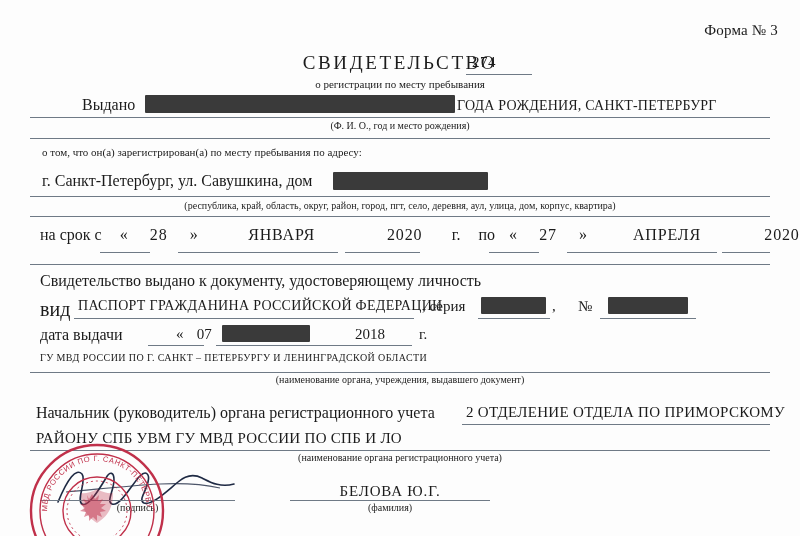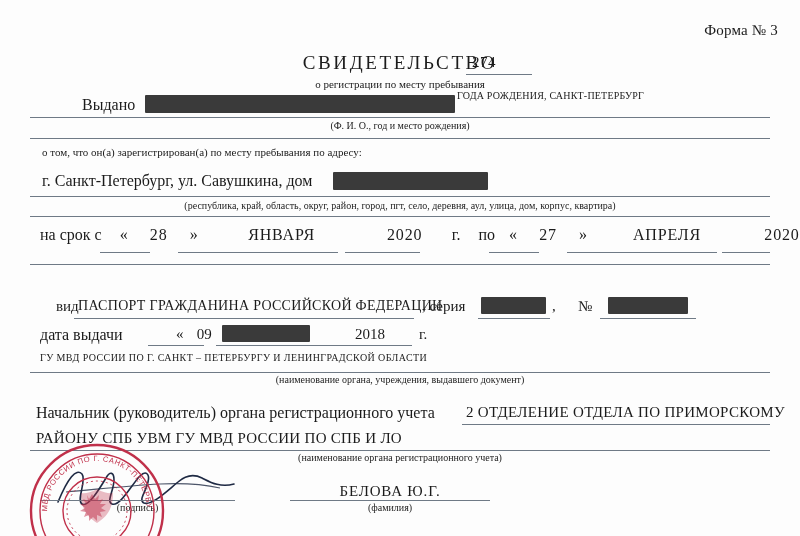--- a/index.html
+++ b/index.html
@@ -83,23 +83,23 @@
     left: 82px;
     font-size: 16px;
   }
   .red-name {
     top: 95px;
     left: 145px;
     width: 310px;
     height: 18px;
   }
   .dob-place {
-    top: 90px;
+    top: 98px;
     left: 457px;
-    font-size: 10px;
+    font-size: 14px;
     letter-spacing: 0.2px;
   }
   .line-name {
     top: 117px;
     left: 30px;
     width: 740px;
   }
   .line-name2 {
     top: 138px;
     left: 30px;
@@ -162,22 +162,22 @@
   .line-under-term { top: 264px; left: 30px; width: 740px; }
 
   
   .doc-intro {
     top: 272px;
     left: 40px;
     font-size: 16px;
   }
   .doc-vid {
     top: 298px;
-    left: 56px;
-    font-size: 15px;
+    left: 40px;
+    font-size: 20px;
     text-align: right;
   }
   .doc-vid-val {
     top: 298px;
     left: 78px;
     font-size: 14px;
     letter-spacing: 0.3px;
   }
   .doc-seriya {
     top: 298px;
@@ -321,37 +321,38 @@
     
   </div>
   <div class="line line-term1"></div>
   <div class="line line-term2"></div>
   <div class="line line-term3"></div>
   <div class="line line-term4"></div>
   <div class="line line-term5"></div>
   <div class="line line-term6"></div>
   <div class="line line-under-term"></div>
 
+  <div class="abs doc-intro">Свидетельство выдано к документу, удостоверяющему личность</div>
   <div class="abs doc-vid">вид</div>
   <div class="abs doc-vid-val">ПАСПОРТ ГРАЖДАНИНА РОССИЙСКОЙ ФЕДЕРАЦИИ</div>
   <div class="abs doc-seriya">, серия</div>
   <div class="abs red-seriya redact"></div>
   <div class="abs doc-comma">,</div>
   <div class="abs doc-nomer">№</div>
   <div class="abs red-nomer redact"></div>
   <div class="line line-vid"></div>
   <div class="line line-seriya"></div>
   <div class="line line-nomer"></div>
 
   <div class="abs doc-date">
     <span>дата выдачи</span>
   </div>
   <div class="abs doc-date-day">
     <span>«</span>
-    <span style="display:inline-block;width:34px;text-align:center">09</span>
+    <span style="display:inline-block;width:34px;text-align:center">07</span>
     <span>»</span>
   </div>
   <div class="abs red-month redact"></div>
   <div class="abs doc-date-year">2018</div>
   <div class="abs doc-date-g">г.</div>
   <div class="line line-date1"></div>
   <div class="line line-date2"></div>
   <div class="line line-date3"></div>
 
   <div class="abs organ-text">ГУ  МВД  РОССИИ  ПО  Г. САНКТ – ПЕТЕРБУРГУ  И  ЛЕНИНГРАДСКОЙ ОБЛАСТИ</div>

